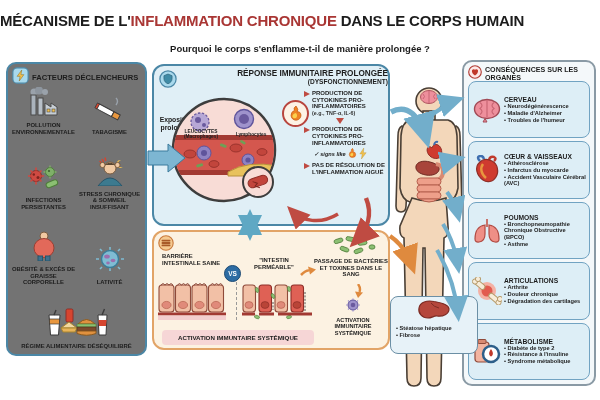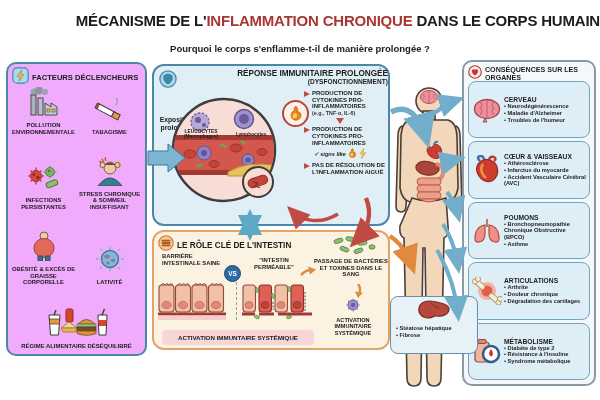--- a/index.html
+++ b/index.html
@@ -1,25 +1,25 @@
 <!DOCTYPE html>
 <html><head>
 <meta charset="utf-8">
 <style>
 *{box-sizing:border-box;margin:0;padding:0}
 html,body{width:600px;height:400px}
 #canvas{position:relative;width:600px;height:400px;background:#ffffff;font-family:"Liberation Sans",sans-serif;color:#1c1c1c;overflow:hidden}
-#title{position:absolute;top:12px;left:0;width:100%;text-align:right;font-size:15px;font-weight:bold;letter-spacing:-0.2px;white-space:nowrap}
+#title{position:absolute;top:12px;left:0;width:100%;text-align:left;font-size:15px;font-weight:bold;letter-spacing:-0.2px;white-space:nowrap}
 #title .hl{color:#a93634}
 #subtitle{position:absolute;top:43px;left:0;width:100%;text-align:center;font-size:9.5px;font-weight:bold}
 .panel{position:absolute;border-radius:10px}
 .phead{display:flex;align-items:center;gap:3px;padding:3px 4px 1px}
 .pt{font-weight:bold}
 
-#p-triggers{left:6px;top:62px;width:141px;height:294px;background:#f0abfc;border:2px solid #4b87a6}
+#p-triggers{left:6px;top:62px;width:141px;height:294px;background:#737373;border:2px solid #4b87a6}
 #p-triggers .pt{font-size:7.6px}
 .tgrid{position:absolute;left:3px;right:3px;top:23px;bottom:4px;display:grid;grid-template-columns:1fr 1fr;align-content:space-between;row-gap:2px;column-gap:1px}
 .trig{display:flex;flex-direction:column;align-items:center;justify-content:flex-end;gap:1px}
 .tlabel{font-size:5.9px;font-weight:bold;text-align:center;line-height:1.12}
 .span2{grid-column:1/span 2}
 
 #p-immune{left:152px;top:64px;width:238px;height:162px;background:#e0eff6;border:2px solid #4b87a6;border-radius:12px}
 #p-immune .head{position:absolute;top:3px;left:0;width:100%;text-align:right}
 .imt{font-size:8.2px;font-weight:bold}
 .ims{font-size:6.6px;font-weight:bold}
@@ -264,21 +264,20 @@
       </div>
     </div>
   </div>
 
   <div class="panel" id="p-gut">
     <div class="phead">
       <span><svg width="16" height="16" viewBox="0 0 20 20">
             <circle cx="10" cy="10" r="9" fill="#f5c98f" stroke="#c97a3d" stroke-width="1.4"></circle>
             <path d="M5.5,7 h9 M5.5,10 h9 M5.5,13 h9" stroke="#a85a28" stroke-width="2.2" stroke-linecap="round" fill="none"></path>
           </svg></span>
-      <span class="pt">LE RÔLE CLÉ DE L'INTESTIN</span>
     </div>
     <div class="glabel" id="healthy-label">BARRIÈRE INTESTINALE SAINE</div>
     <div id="vs-badge">VS</div>
     <div class="glabel" id="leaky-label">"INTESTIN PERMÉABLE"</div>
     <div id="healthy-cells">
       <svg width="68" height="40" viewBox="0 0 68 40">
         <g fill="#f2c0a6" stroke="#8f4a3a" stroke-width="1.1">
           <rect x="1" y="5" width="15" height="27" rx="3"></rect>
             <rect x="17.5" y="5" width="15" height="27" rx="3"></rect>
             <rect x="34" y="5" width="15" height="27" rx="3"></rect>

